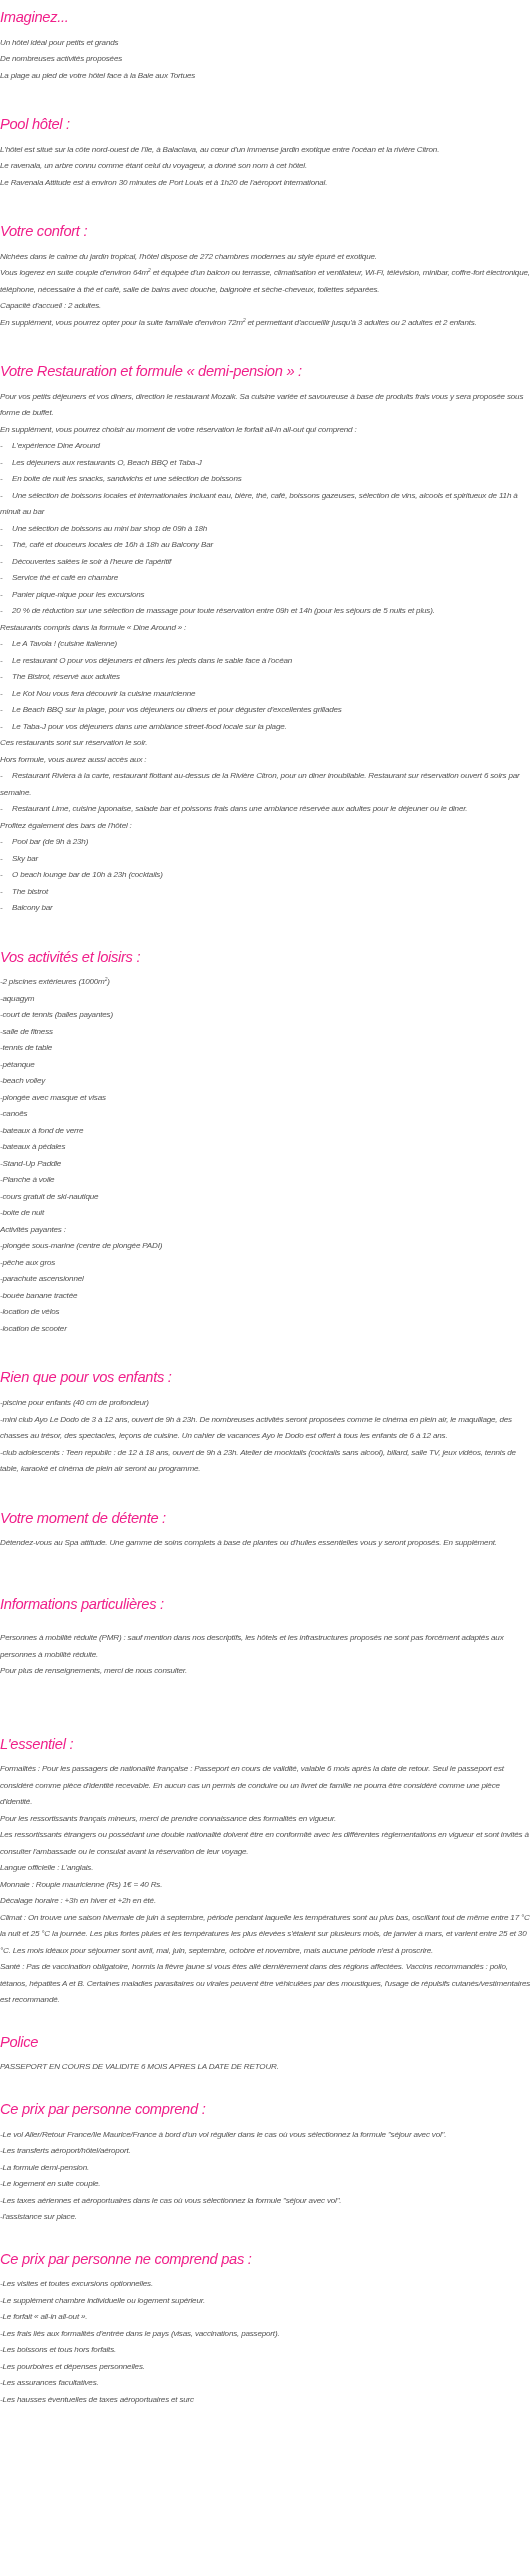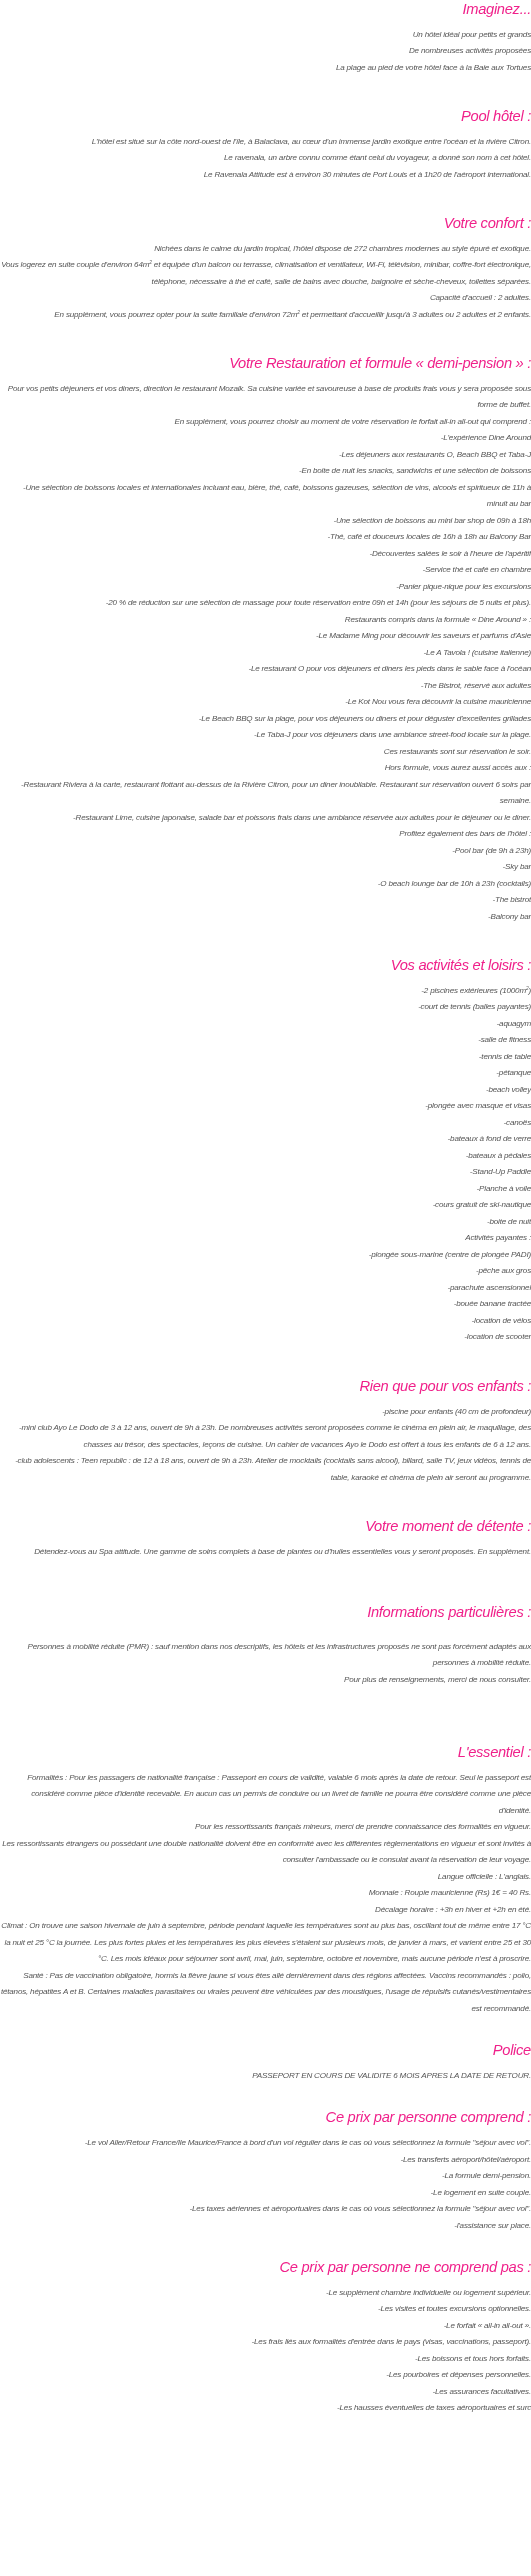--- a/index.html
+++ b/index.html
@@ -1,21 +1,21 @@
 <!DOCTYPE html>
 <html style="font-size:11.2px"><head>
 <meta charset="utf-8">
 <style>
   html, body { margin: 0; padding: 0; background: #ffffff; }
   body {
     width: 531px;
     font-family: "Liberation Sans", sans-serif;
     color: #555555;
   }
-  .page { padding: 0 0 21px 0; text-align: right; }
+  .page { padding: 8px 0 21px 0; }
   .section { margin: 0; }
   h2.section-title {
     font-family: "Liberation Sans", sans-serif;
     font-style: italic;
     font-weight: normal;
     color: #f0208a;
     font-size: 14.7px;
     letter-spacing: -0.3px;
     margin: 0;
     padding: 0;
@@ -86,21 +86,20 @@
         <span class="dash-item"><span class="dash">-</span><span>Une sélection de boissons au mini bar shop de 09h à 18h</span></span>
         <span class="dash-item"><span class="dash">-</span><span>Thé, café et douceurs locales de 16h à 18h au Balcony Bar</span></span>
         <span class="dash-item"><span class="dash">-</span><span>Découvertes salées le soir à l'heure de l'apéritif</span></span>
         <span class="dash-item"><span class="dash">-</span><span>Service thé et café en chambre</span></span>
         <span class="dash-item"><span class="dash">-</span><span>Panier pique-nique pour les excursions</span></span>
         <span class="dash-item"><span class="dash">-</span><span>20 % de réduction sur une sélection de massage pour toute réservation entre 09h et 14h (pour les séjours de 5 nuits et plus).</span></span>
       </div>
 
       <span class="line">Restaurants compris dans la formule « Dine Around » :</span>
       <div>
-        <span class="dash-item"><span class="dash">-</span><span>Le Madame Ming pour découvrir les saveurs et parfums d'Asie</span></span>
         <span class="dash-item"><span class="dash">-</span><span>Le A Tavola ! (cuisine italienne)</span></span>
         <span class="dash-item"><span class="dash">-</span><span>Le restaurant O pour vos déjeuners et diners les pieds dans le sable face à l'océan</span></span>
         <span class="dash-item"><span class="dash">-</span><span>The Bistrot, réservé aux adultes</span></span>
         <span class="dash-item"><span class="dash">-</span><span>Le Kot Nou vous fera découvrir la cuisine mauricienne</span></span>
         <span class="dash-item"><span class="dash">-</span><span>Le Beach BBQ sur la plage, pour vos déjeuners ou diners et pour déguster d'excellentes grillades</span></span>
         <span class="dash-item"><span class="dash">-</span><span>Le Taba-J pour vos déjeuners dans une ambiance street-food locale sur la plage.</span></span>
       </div>
 
       <span class="line">Ces restaurants sont sur réservation le soir.</span>
       <span class="line">Hors formule, vous aurez aussi accès aux :</span>
@@ -118,22 +117,22 @@
         <span class="dash-item"><span class="dash">-</span><span>Balcony bar</span></span>
       </div>
     </div>
   </section>
   <div class="gap-md"></div>
 
   <section class="section">
     <h2 class="section-title">Vos activités et loisirs :</h2>
     <div class="body-text">
       <span class="line"><span>-2 piscines extérieures (1000m</span><sup>2</sup><span>)</span></span>
+      <span class="line">-aquagym</span>
       <span class="line">-court de tennis (balles payantes)</span>
-      <span class="line">-aquagym</span>
       <span class="line">-salle de fitness</span>
       <span class="line">-tennis de table</span>
       <span class="line">-pétanque</span>
       <span class="line">-beach volley</span>
       <span class="line">-plongée avec masque et visas</span>
       <span class="line">-canoës</span>
       <span class="line">-bateaux à fond de verre</span>
       <span class="line">-bateaux à pédales</span>
       <span class="line">-Stand-Up Paddle</span>
       <span class="line">-Planche à voile</span>
@@ -209,22 +208,22 @@
       <span class="line">-Le logement en suite couple.</span>
       <span class="line">-Les taxes aériennes et aéroportuaires dans le cas où vous sélectionnez la formule "séjour avec vol".</span>
       <span class="line">-l'assistance sur place.</span>
     </div>
   </section>
   <div class="gap-sm"></div>
 
   <section class="section">
     <h2 class="section-title">Ce prix par personne ne comprend pas :</h2>
     <div class="body-text">
+      <span class="line">-Les visites et toutes excursions optionnelles.</span>
       <span class="line">-Le supplément chambre individuelle ou logement supérieur.</span>
-      <span class="line">-Les visites et toutes excursions optionnelles.</span>
       <span class="line">-Le forfait « all-in all-out ».</span>
       <span class="line">-Les frais liés aux formalités d'entrée dans le pays (visas, vaccinations, passeport).</span>
       <span class="line">-Les boissons et tous hors forfaits.</span>
       <span class="line">-Les pourboires et dépenses personnelles.</span>
       <span class="line">-Les assurances facultatives.</span>
       <span class="line">-Les hausses éventuelles de taxes aéroportuaires et surc</span>
     </div>
   </section>
 
 </div>

